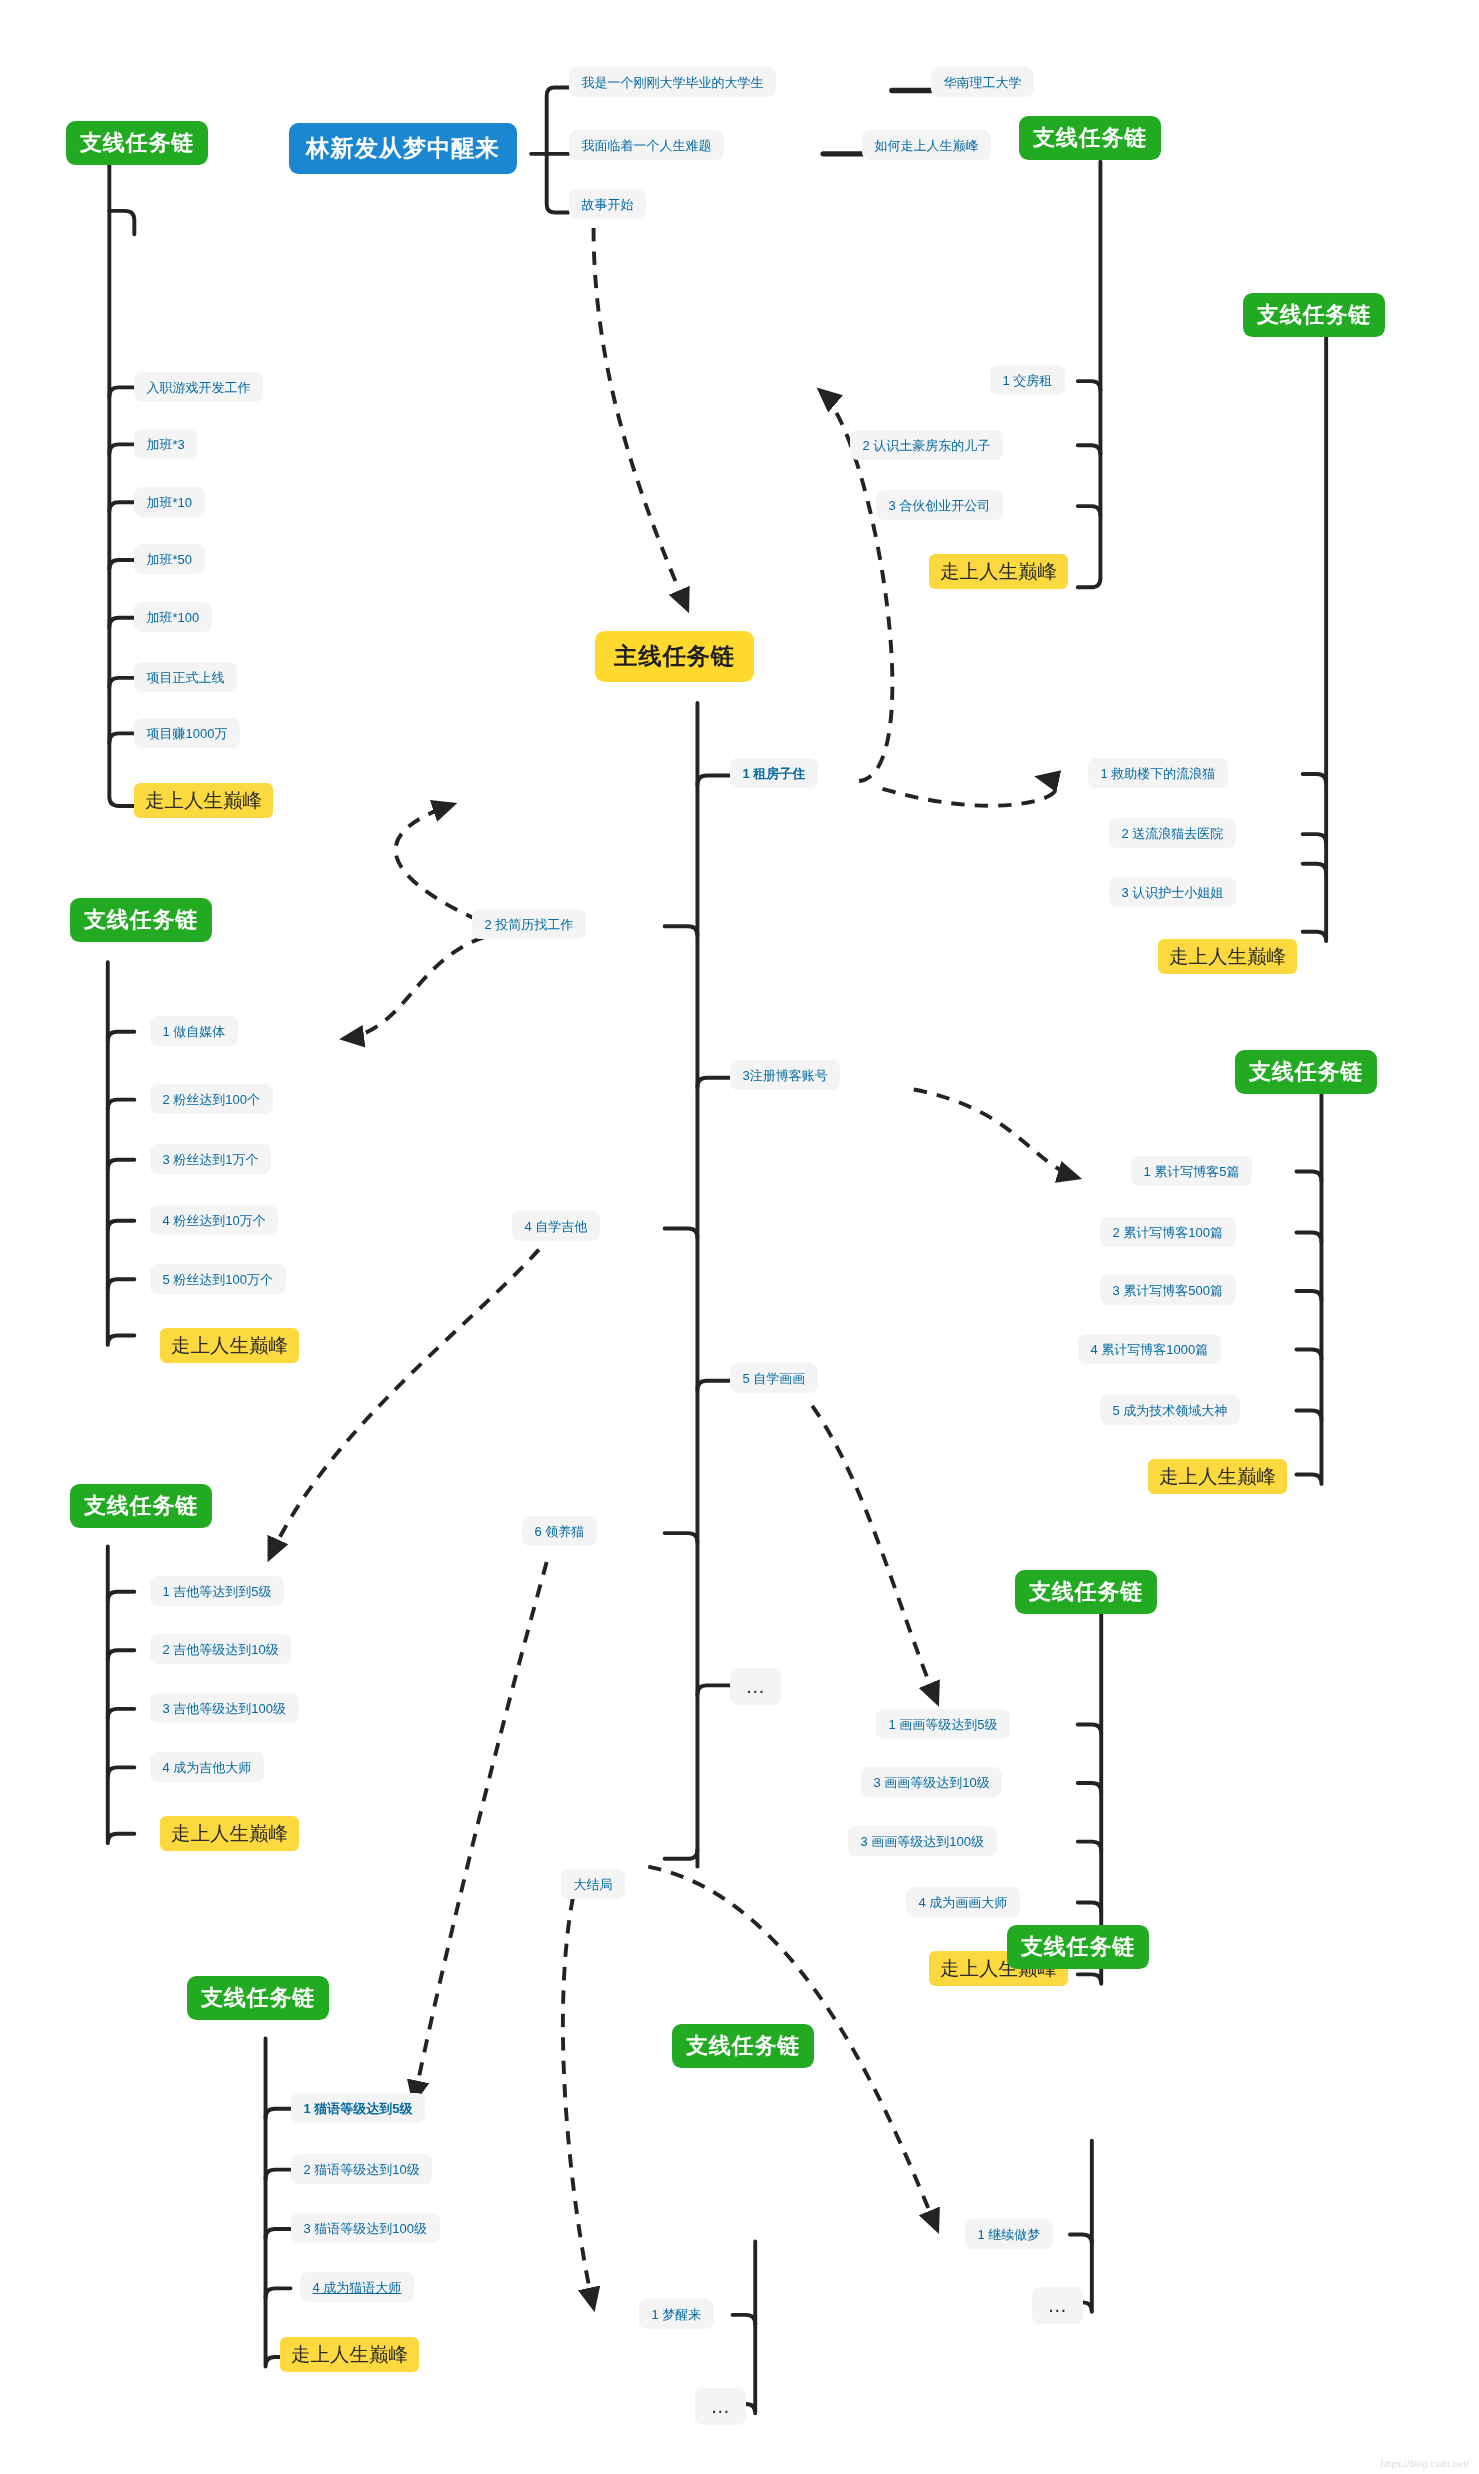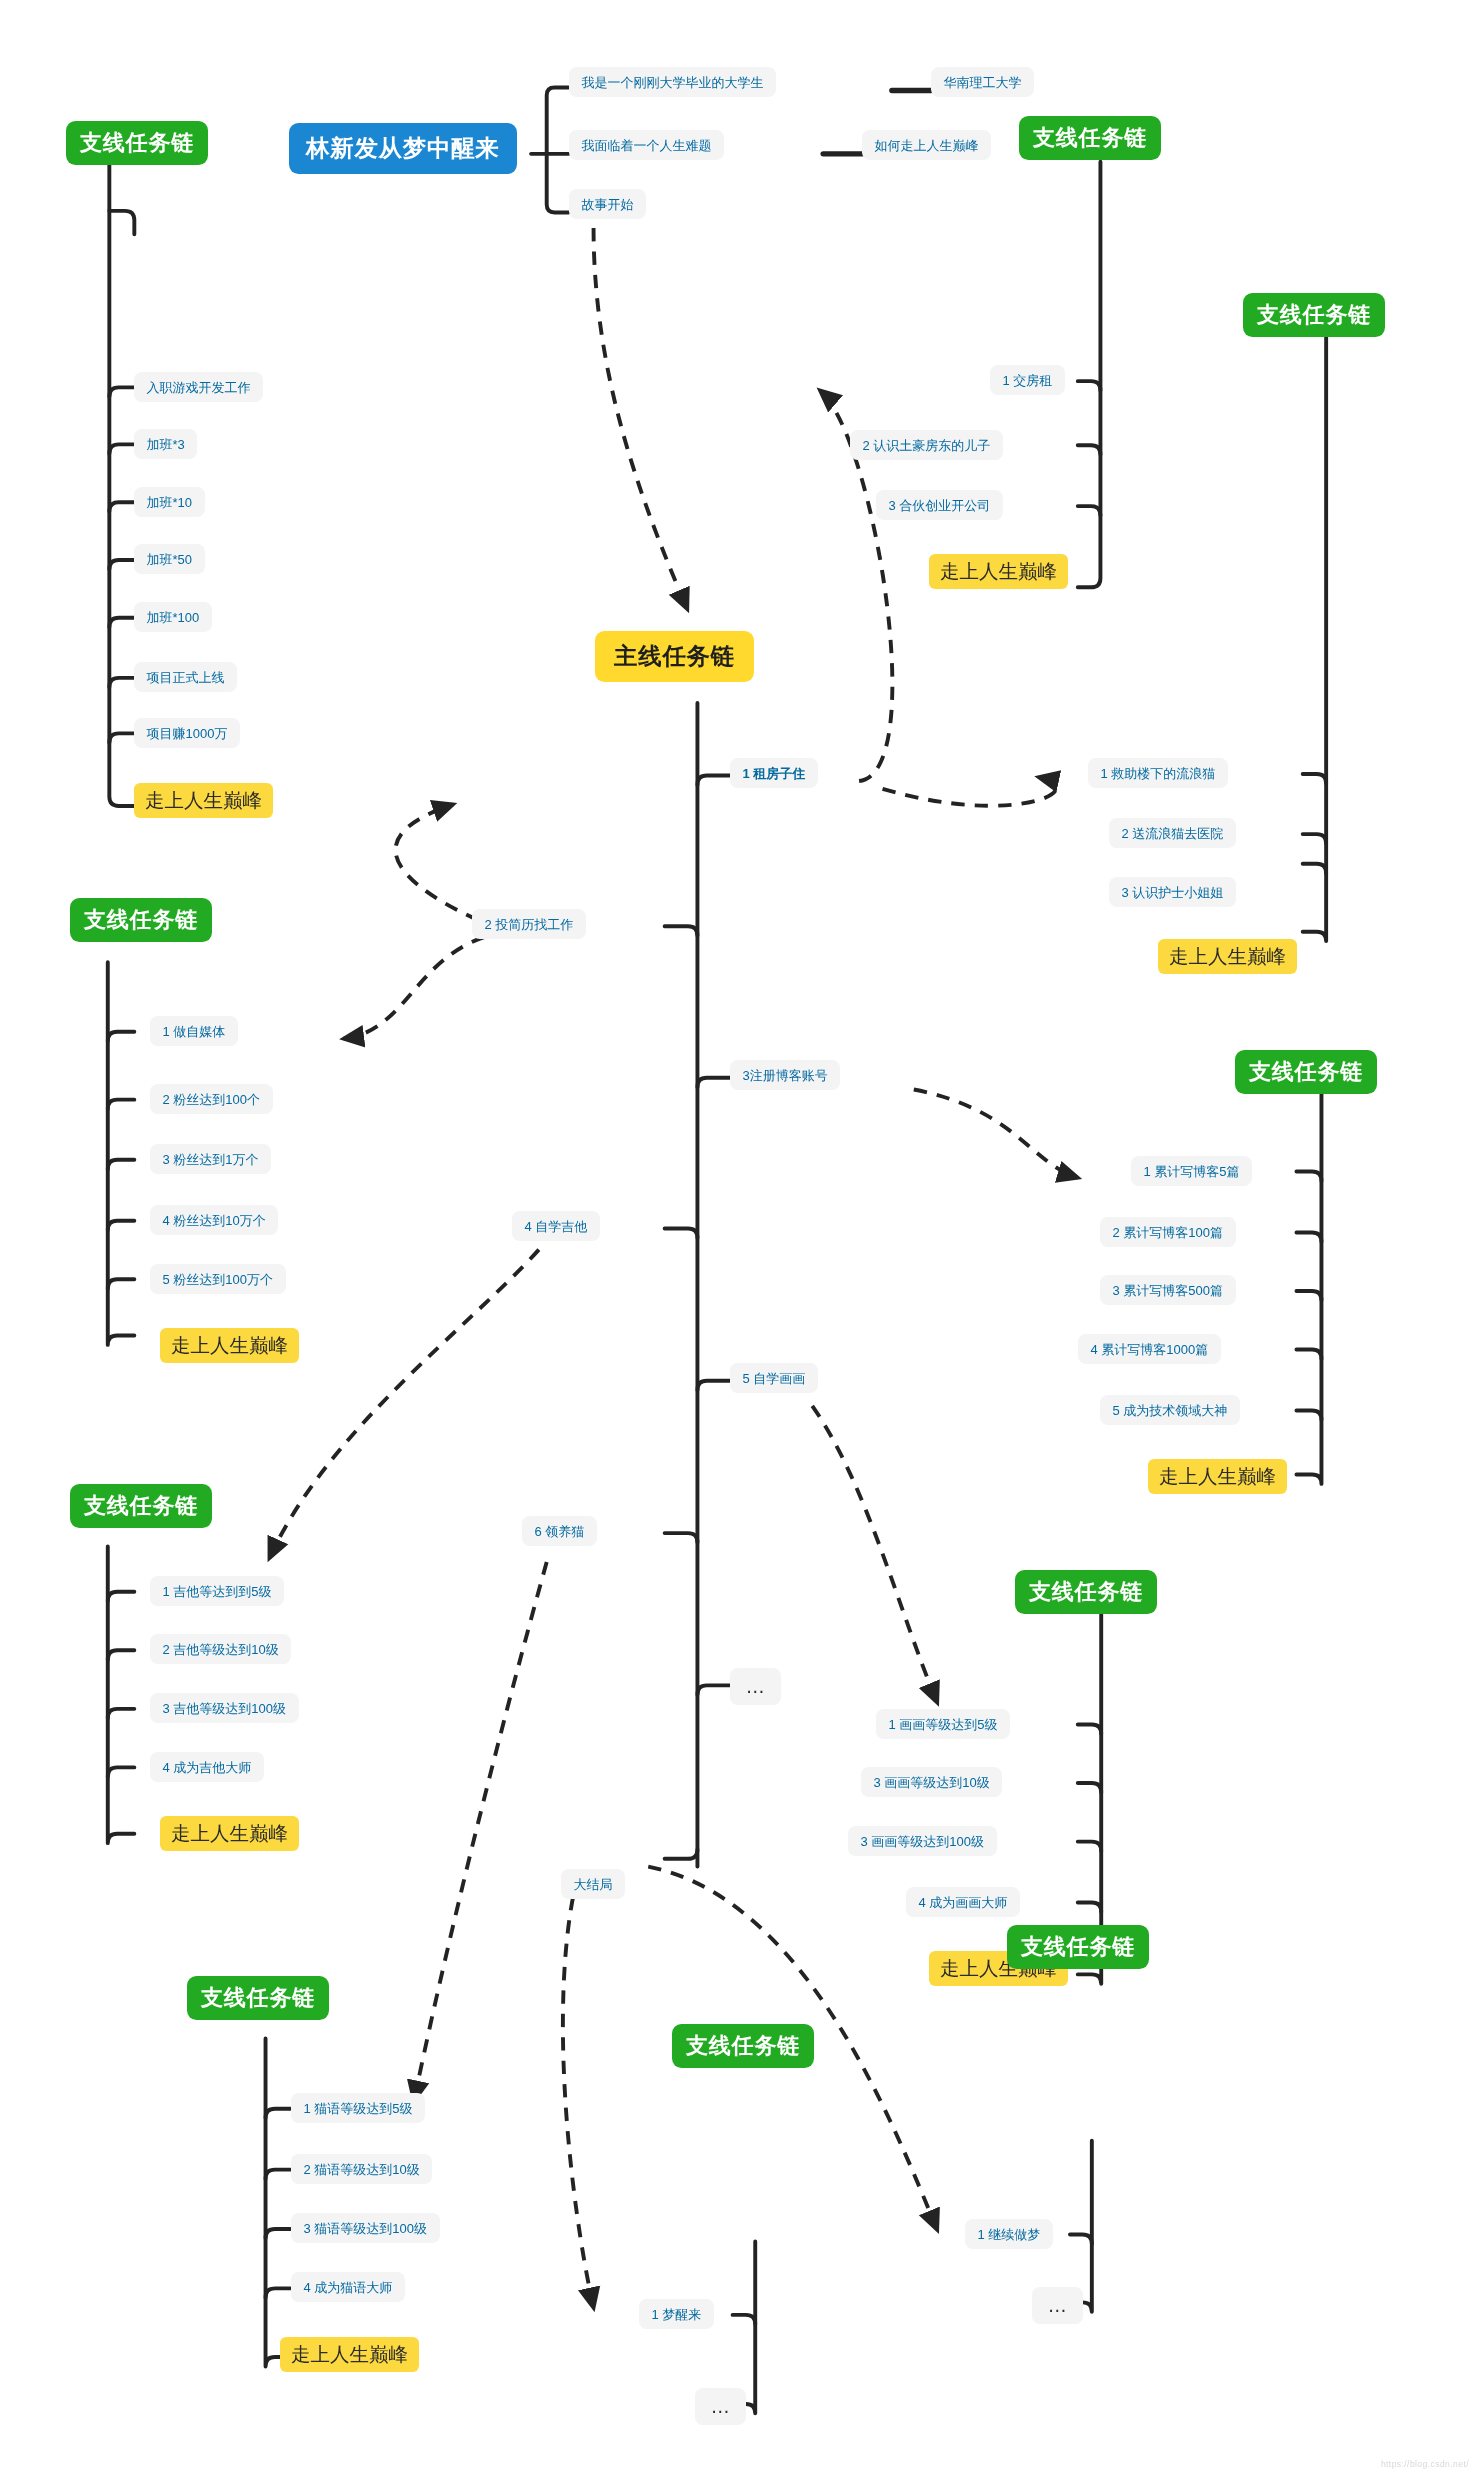--- a/index.html
+++ b/index.html
@@ -278,24 +278,24 @@
   <div class="node hl" style="left:160px;top:1816px;">走上人生巅峰</div>
 
   <div class="node green" style="left:1015px;top:1691px;transform:translate(0,-121px);">支线任务链</div>
   <div class="node plain" style="left:876px;top:1709px;">1 画画等级达到5级</div>
   <div class="node plain" style="left:861px;top:1767px;">3 画画等级达到10级</div>
   <div class="node plain" style="left:848px;top:1826px;">3 画画等级达到100级</div>
   <div class="node plain" style="left:906px;top:1887px;">4 成为画画大师</div>
   <div class="node hl" style="left:929px;top:1951px;">走上人生巅峰</div>
 
   <div class="node green" style="left:187px;top:2097px;transform:translate(0,-121px);">支线任务链</div>
-  <div class="node plain" style="left:291px;top:2093px;">1 猫语等级达到5级</div>
+  <div class="node plain" style="left:291px;top:2093px;font-weight:bold;">1 猫语等级达到5级</div>
   <div class="node plain" style="left:291px;top:2154px;">2 猫语等级达到10级</div>
   <div class="node plain" style="left:291px;top:2213px;">3 猫语等级达到100级</div>
-  <div class="node plain" style="left:291px;top:2272px;">4 成为猫语大师</div>
+  <div class="node plain" style="left:300px;top:2272px;text-decoration:underline;">4 成为猫语大师</div>
   <div class="node hl" style="left:280px;top:2337px;">走上人生巅峰</div>
 
   <div class="node green" style="left:672px;top:2145px;transform:translate(0,-121px);">支线任务链</div>
   <div class="node plain" style="left:639px;top:2299px;">1 梦醒来</div>
   <div class="node ellipsis" style="left:695px;top:2388px;">…</div>
 
   <div class="node green" style="left:1007px;top:2046px;transform:translate(0,-121px);">支线任务链</div>
   <div class="node plain" style="left:965px;top:2219px;">1 继续做梦</div>
   <div class="node ellipsis" style="left:1032px;top:2287px;">…</div>
 

